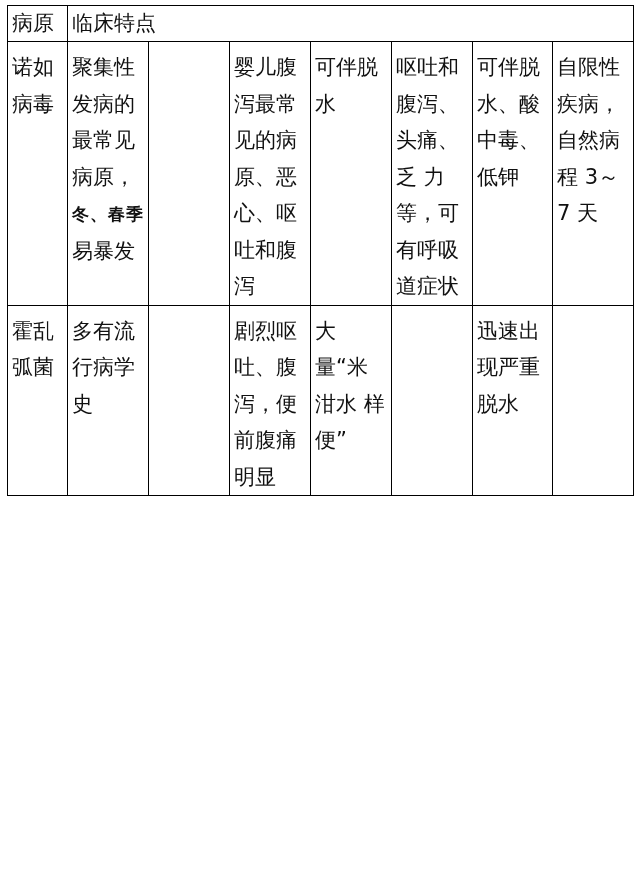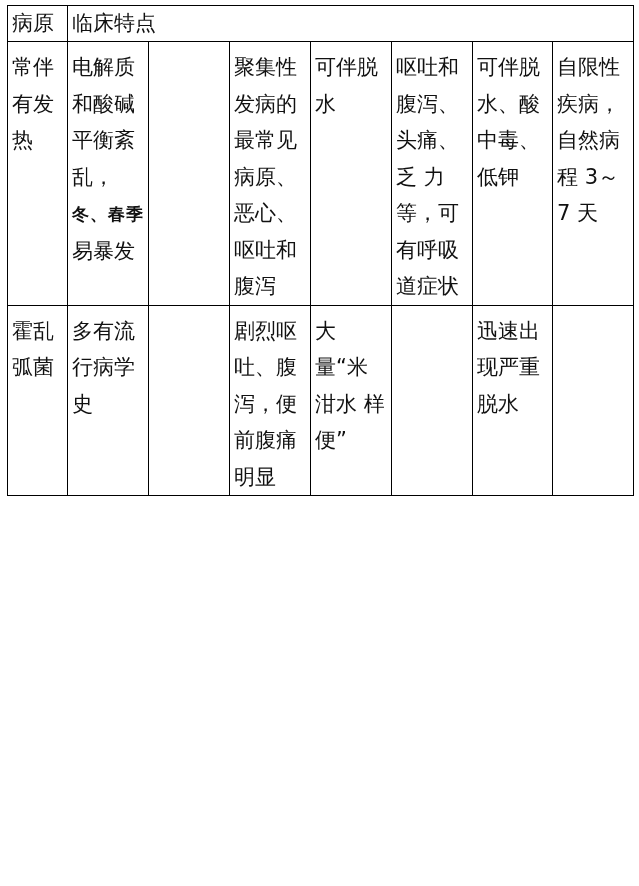--- a/index.html
+++ b/index.html
@@ -38,24 +38,24 @@
       <col style="width:81px">
   </colgroup>
   <tbody>
       <tr class="head">
     <td>病原</td>
     <td colspan="7">临床特点</td>
   </tr>
 
 
   <tr style="height:242px">
-    <td>常伴有发热</td>
-    <td><span>电解质和酸碱平衡紊乱，</span><span class="b">冬、春季</span><span>易暴发</span></td>
+    <td>诺如病毒</td>
+    <td><span>聚集性发病的最常见病原，</span><span class="b">冬、春季</span><span>易暴发</span></td>
     <td></td>
-    <td>聚集性发病的最常见病原、恶心、呕吐和腹泻</td>
+    <td>婴儿腹泻最常见的病原、恶心、呕吐和腹泻</td>
     <td>可伴脱水</td>
     <td>呕吐和腹泻、头痛、乏 力等，可有呼吸道症状</td>
     <td>可伴脱水、酸中毒、低钾</td>
     <td>自限性疾病，自然病程 3～7 天</td>
   </tr>
 
 
   <tr style="height:174px">
     <td>霍乱弧菌</td>
     <td>多有流行病学史</td>

